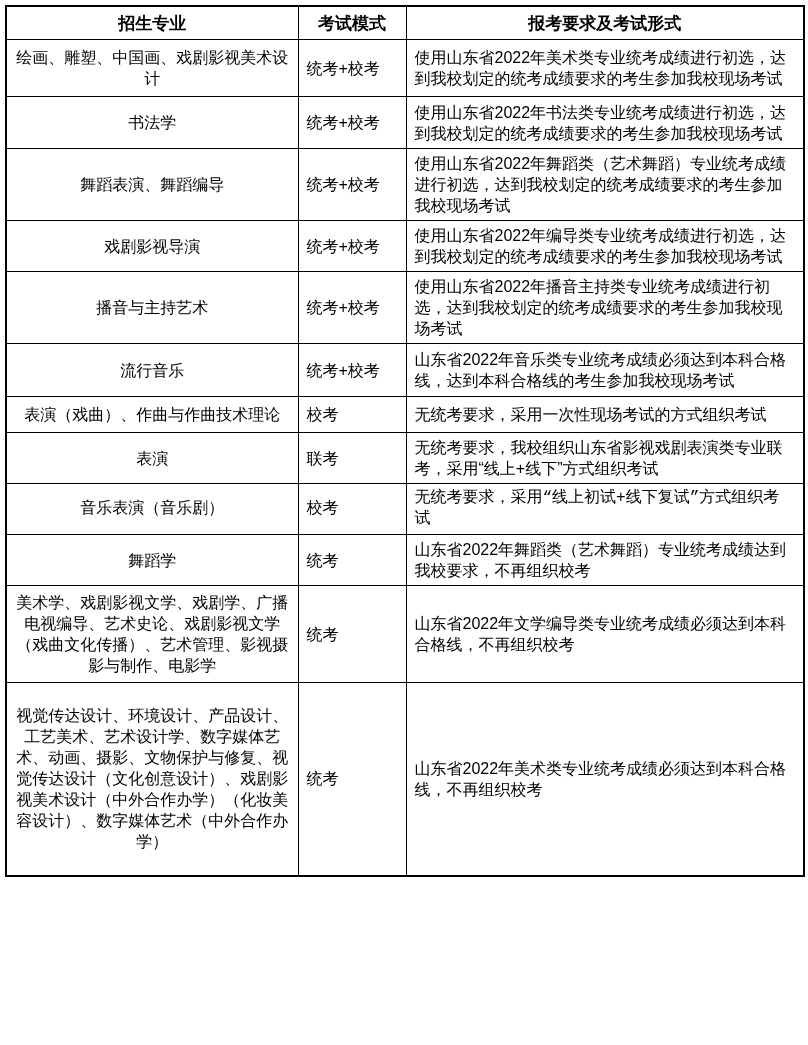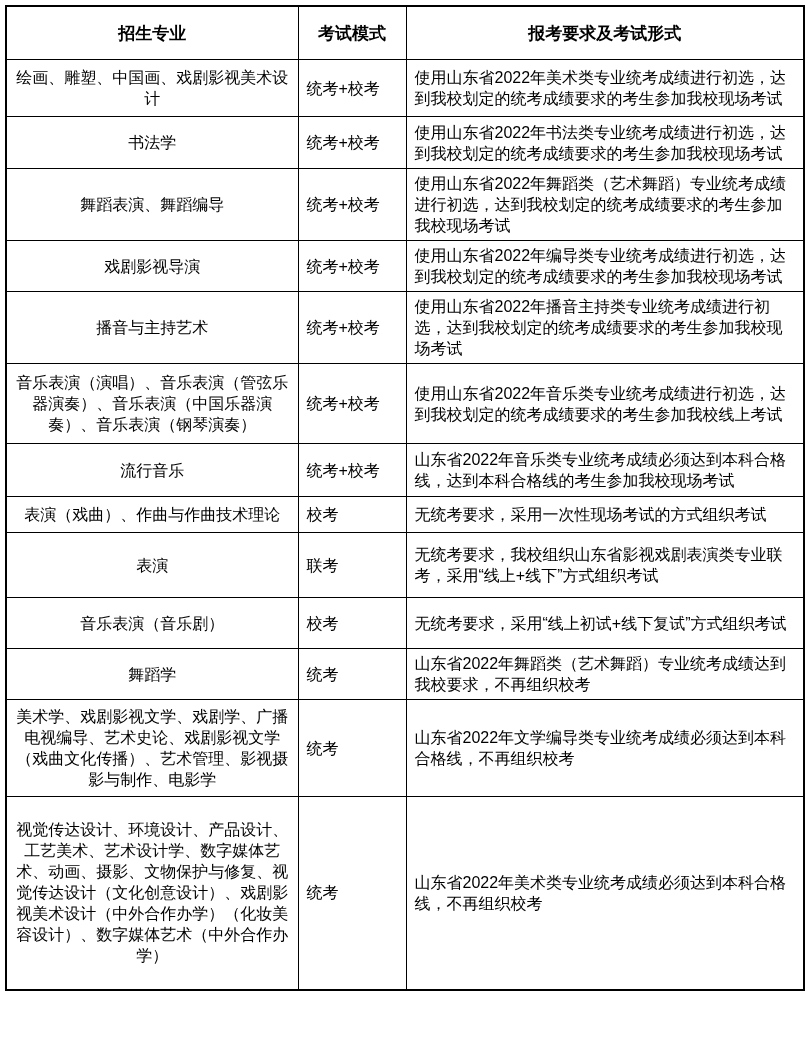--- a/index.html
+++ b/index.html
@@ -26,21 +26,21 @@
   table.enroll col.c-major { width: 292px; }
   table.enroll col.c-mode  { width: 108px; }
   table.enroll col.c-req   { width: 398px; }
   table.enroll th {
     border: 1px solid #000000;
     font-size: 17px;
     font-weight: bold;
     text-align: center;
     vertical-align: middle;
     height: 26px;
-    padding: 13px 4px;
+    padding: 3px 4px;
     background: #ffffff;
   }
   table.enroll td {
     border: 1px solid #000000;
     font-size: 16px;
     line-height: 21px;
     vertical-align: middle;
     padding: 4px 8px;
     word-break: break-all;
     background: #ffffff;
@@ -84,41 +84,36 @@
       <tr style="height: 41px;">
         <td class="cell-major">戏剧影视导演</td>
         <td class="cell-mode">统考+校考</td>
         <td class="cell-req">使用山东省2022年编导类专业统考成绩进行初选，达到我校划定的统考成绩要求的考生参加我校现场考试</td>
       </tr>
       <tr style="height: 70px;">
         <td class="cell-major">播音与主持艺术</td>
         <td class="cell-mode">统考+校考</td>
         <td class="cell-req">使用山东省2022年播音主持类专业统考成绩进行初选，达到我校划定的统考成绩要求的考生参加我校现场考试</td>
       </tr>
-      <tr style="height: 80px;">
-        <td class="cell-major">音乐表演（演唱）、音乐表演（管弦乐器演奏）、音乐表演（中国乐器演奏）、音乐表演（钢琴演奏）</td>
-        <td class="cell-mode">统考+校考</td>
-        <td class="cell-req">使用山东省2022年音乐类专业统考成绩进行初选，达到我校划定的统考成绩要求的考生参加我校线上考试</td>
-      </tr>
       <tr style="height: 53px;">
         <td class="cell-major">流行音乐</td>
         <td class="cell-mode">统考+校考</td>
         <td class="cell-req">山东省2022年音乐类专业统考成绩必须达到本科合格线，达到本科合格线的考生参加我校现场考试</td>
       </tr>
       <tr style="height: 36px; margin-top: 28px;">
         <td class="cell-major">表演（戏曲）、作曲与作曲技术理论</td>
         <td class="cell-mode">校考</td>
         <td class="cell-req">无统考要求，采用一次性现场考试的方式组织考试</td>
       </tr>
-      <tr style="height: 65px; margin-top: 16px;">
+      <tr style="height: 51px; margin-top: 16px;">
         <td class="cell-major">表演</td>
         <td class="cell-mode">联考</td>
         <td class="cell-req">无统考要求，我校组织山东省影视戏剧表演类专业联考，采用“线上+线下”方式组织考试</td>
       </tr>
-      <tr style="height: 51px;">
+      <tr style="height: 51px; font-family: Liberation Mono, monospace;">
         <td class="cell-major">音乐表演（音乐剧）</td>
         <td class="cell-mode">校考</td>
         <td class="cell-req">无统考要求，采用“线上初试+线下复试”方式组织考试</td>
       </tr>
       <tr style="height: 51px;">
         <td class="cell-major">舞蹈学</td>
         <td class="cell-mode">统考</td>
         <td class="cell-req">山东省2022年舞蹈类（艺术舞蹈）专业统考成绩达到我校要求，不再组织校考</td>
       </tr>
       <tr style="height: 97px;">

